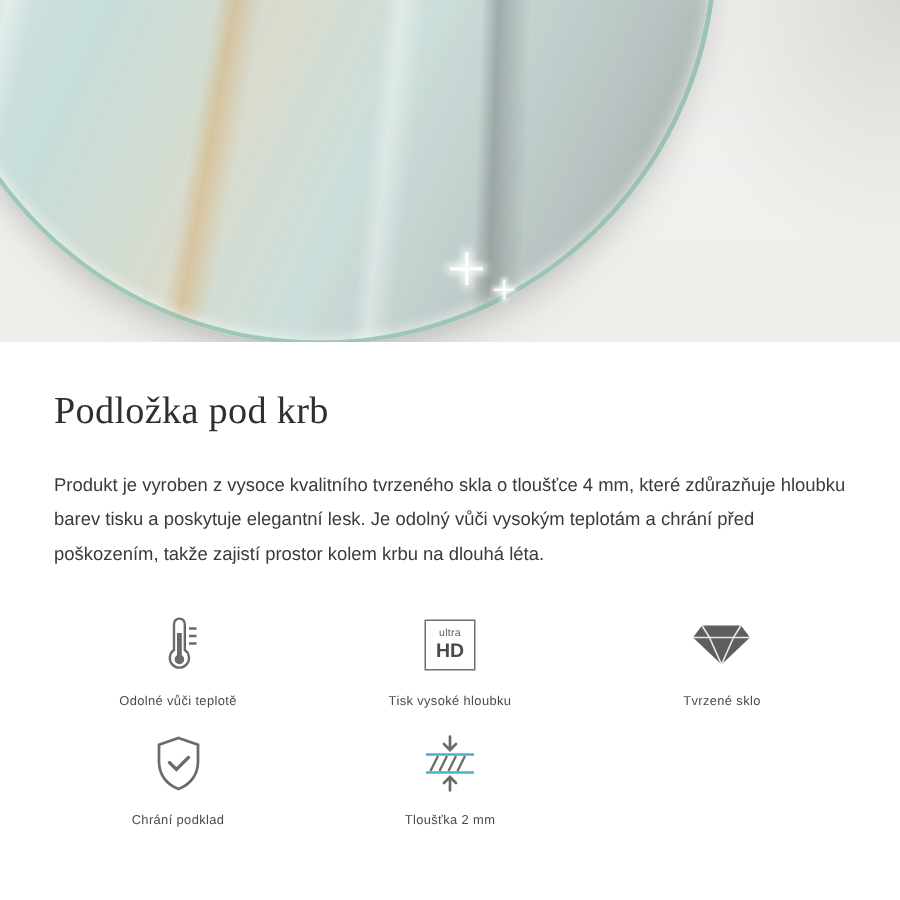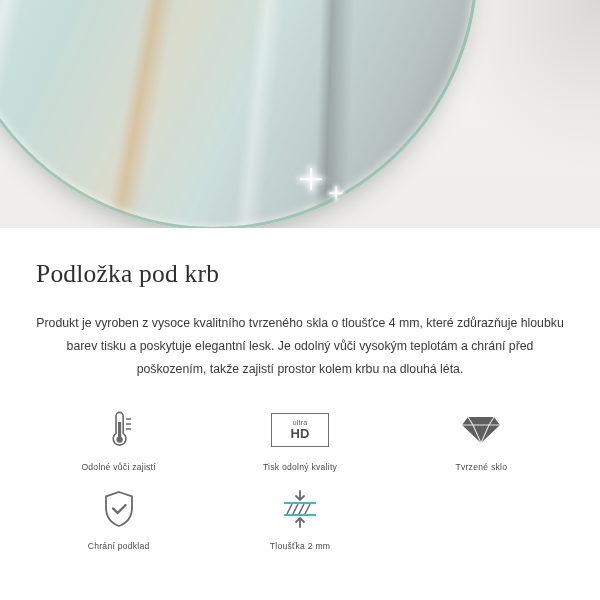--- a/index.html
+++ b/index.html
@@ -142,21 +142,20 @@
     margin: 16px 0 0 0;
     letter-spacing: .2px;
   }
   .title .line2 { display: block; }
   p.desc {
     color: #3a3a3a;
     font-size: 12.3px;
     line-height: 1.85;
     margin: 22px 0 0 0;
     max-width: 536px;
-    text-align: center;
   }
 
   
   .features {
     margin-top: 26px;
     padding: 0 28px;
     display: grid;
     grid-template-columns: repeat(3, 1fr);
     row-gap: 14px;
   }
@@ -173,21 +172,21 @@
     justify-content: center;
   }
   .feat-label {
     margin-top: 9px;
     font-size: 8.6px;
     color: #4a4a4a;
     letter-spacing: .25px;
     text-align: center;
   }
   .ultrahd {
-    width: 58px; height: 34px;
+    width: 34px; height: 34px;
     border: 1.4px solid #6f6f6f;
     display: flex; flex-direction: column;
     align-items: center; justify-content: center;
     line-height: 1;
   }
   .ultrahd .u-top { font-size: 7px; color: #5c5c5c; letter-spacing: .2px; }
   .ultrahd .u-bot { font-size: 13px; font-weight: bold; color: #4a4a4a; margin-top: 1px; }
 </style>
 </head>
 <body>
@@ -220,31 +219,31 @@
 
   <div class="feature">
     <div class="feat-ico">
       <svg width="40" height="44" viewBox="0 0 40 44" fill="none" stroke="#6a6a6a" stroke-width="1.6">
         <path d="M17 8a3.6 3.6 0 0 1 7.2 0v17.4a6.4 6.4 0 1 1-7.2 0V8z"></path>
         <circle cx="20.6" cy="31.6" r="3.2" fill="#6a6a6a" stroke="none"></circle>
         <rect x="19" y="14" width="3.2" height="15" fill="#6a6a6a" stroke="none"></rect>
         <path d="M27 11h5M27 16h5M27 21h5"></path>
       </svg>
     </div>
-    <div class="feat-label">Odolné vůči zajistí</div>
+    <div class="feat-label">Odolné vůči teplotě</div>
   </div>
 
   <div class="feature">
     <div class="feat-ico">
       <div class="ultrahd">
         <span class="u-top">ultra</span>
         <span class="u-bot">HD</span>
       </div>
     </div>
-    <div class="feat-label">Tisk odolný kvality</div>
+    <div class="feat-label">Tisk vysoké hloubku</div>
   </div>
 
   <div class="feature">
     <div class="feat-ico">
       <svg width="42" height="38" viewBox="0 0 42 38">
         <path d="M8 6h26l6 8-19 18L2 14z" fill="#5e5e5e"></path>
         <path d="M8 6l5 8h16l5-8M13 14l8 18 8-18M2 14h38" fill="none" stroke="#ffffff" stroke-width="1.1" opacity=".85"></path>
       </svg>
     </div>
     <div class="feat-label">Tvrzené sklo</div>

